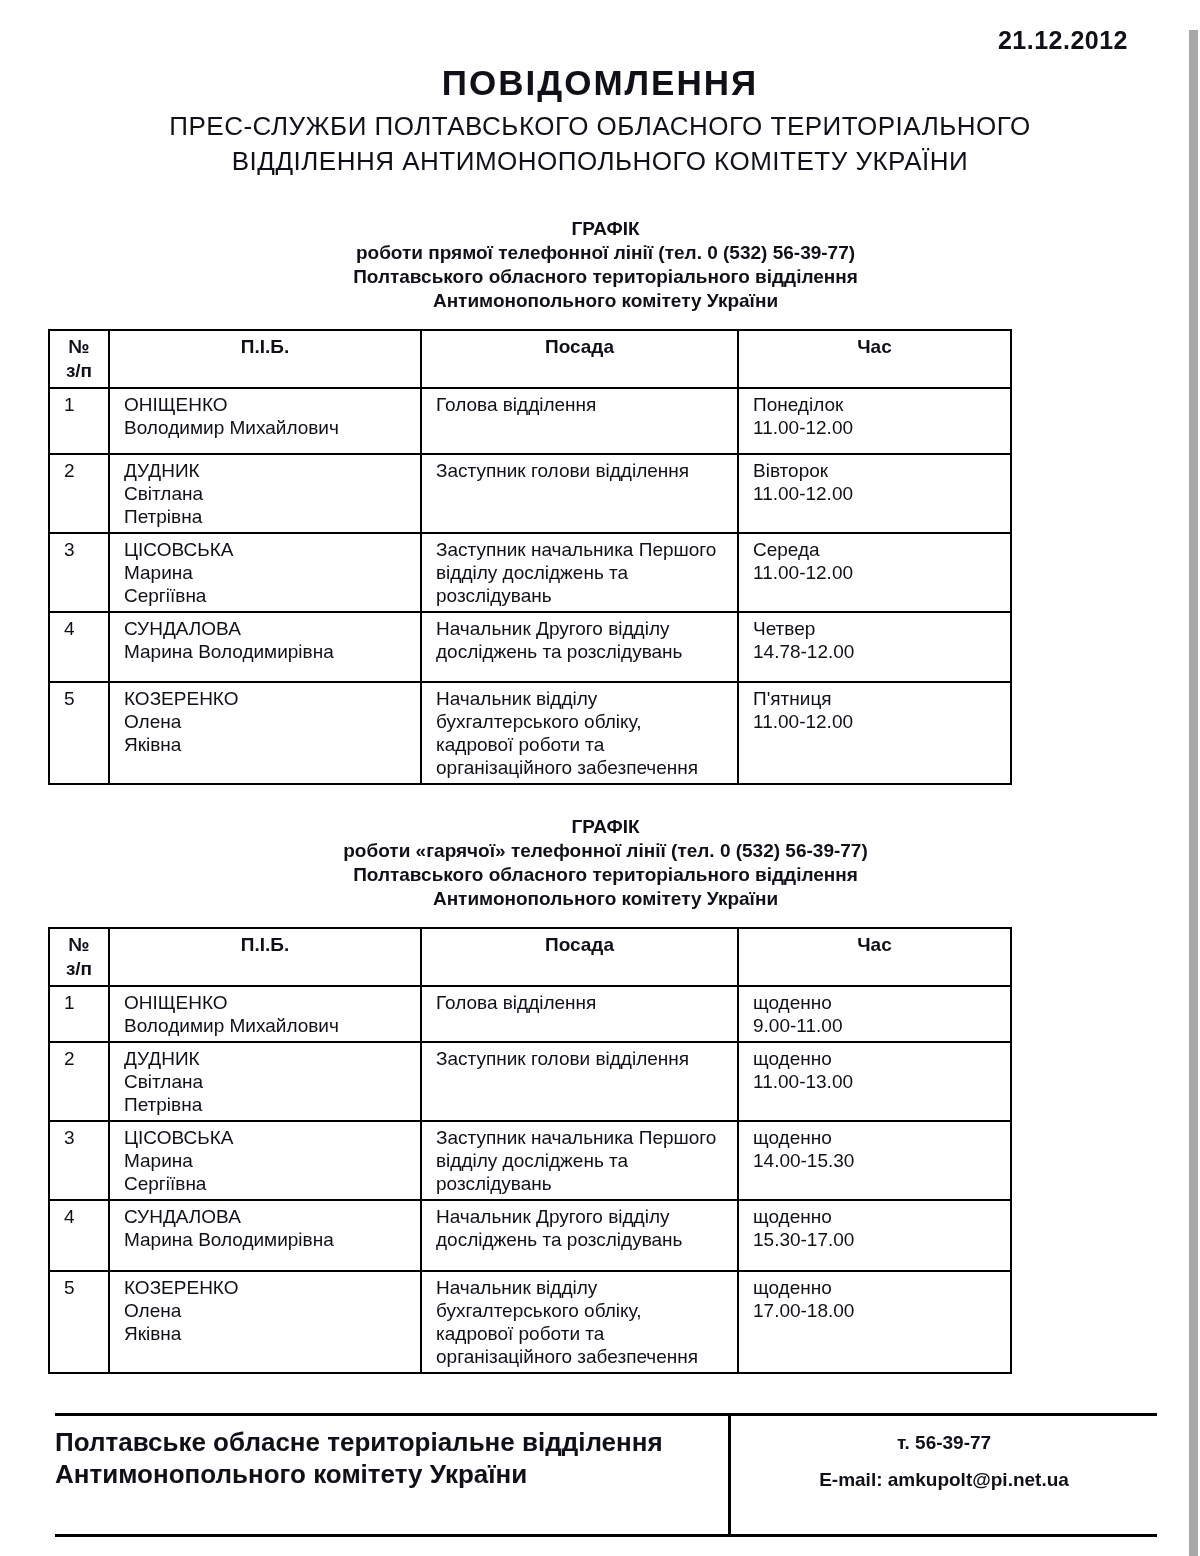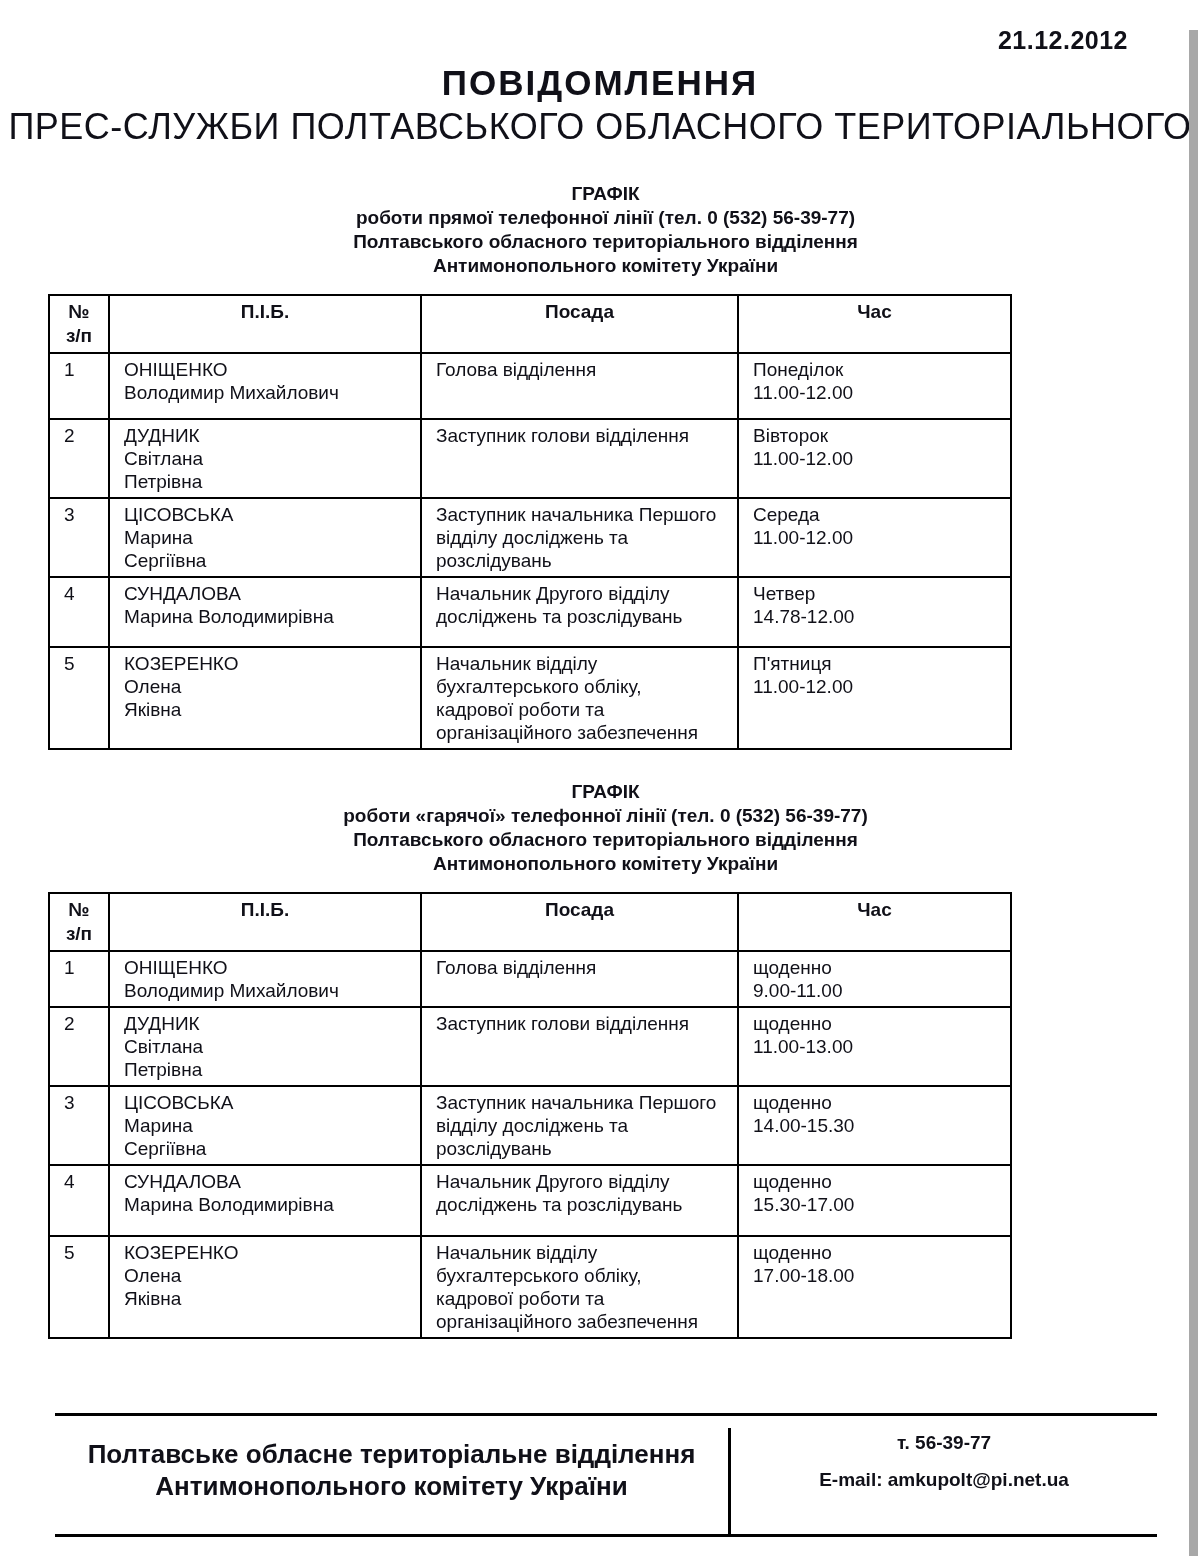--- a/index.html
+++ b/index.html
@@ -4,21 +4,21 @@
 <style>
   html,body{margin:0;padding:0;background:#e8e8e8;}
   .page{
     position:relative;width:1200px;height:1556px;background:#ffffff;
     font-family:"Liberation Sans","DejaVu Sans",sans-serif;color:#101018;
     overflow:hidden;margin:0 auto;
   }
   .scan-bar{position:absolute;top:30px;right:2px;width:9px;height:1526px;background:#a8a8a8;}
   .date{ text-align:right;padding:26px 72px 0 0;font-size:25px;font-weight:bold;letter-spacing:.5px;}
   .doc-title{margin-top:8px;text-align:center;font-size:35px;font-weight:bold;letter-spacing:2px;}
-  .doc-subtitle{margin-top:6px;text-align:center;font-size:36px;line-height:35px;letter-spacing:.5px;}
+  .doc-subtitle{margin-top:6px;text-align:center;font-size:26px;line-height:35px;letter-spacing:.5px;}
   .sched-title{margin-top:38px;text-align:center;font-weight:bold;font-size:19px;line-height:24px;margin-left:11px;}
   .sched-title2{margin-top:30px;}
   table.sched{
     margin:16px 0 0 48px;border-collapse:collapse;width:962px;table-layout:fixed;
   }
   table.sched th,table.sched td{
     border:2px solid #000;vertical-align:top;white-space:pre-line;
     font-size:19px;line-height:23px;padding:4px 8px 4px 14px;text-align:left;
   }
   table.sched th{font-weight:bold;text-align:center;padding:4px 4px;line-height:24px;}
@@ -28,35 +28,36 @@
   .t1 .row1 td{height:56px;} .t1 .row2 td{height:56px;} .t1 .row3 td{height:64px;}
   .t1 .row4 td{height:60px;} .t1 .row5 td{height:86px;}
   .t2 th{line-height:24px;}
   .t2 .row1 td{height:38px;} .t2 .row2 td{height:62px;} .t2 .row3 td{height:57px;}
   .t2 .row4 td{height:61px;} .t2 .row5 td{height:85px;}
   .footer{
     position:absolute;left:55px;top:1413px;width:1102px;height:118px;
     border-top:3px solid #000;border-bottom:3px solid #000;display:flex;
   }
   .footer-left{width:676px;border-right:3px solid #000;box-sizing:border-box;
-    text-align:center;font-weight:bold;margin-top:12px;}
+    text-align:left;font-weight:bold;}
   .footer-org{padding-top:10px;font-size:26px;line-height:32px;white-space:pre-line;}
   .footer-address{margin-top:12px;font-size:25px;}
   .footer-right{flex:1;text-align:center;font-weight:bold;font-size:19px;line-height:37px;padding-top:8px;}
 </style>
 </head>
 <body>
 
 <div class="page">
   <div class="scan-bar"></div>
 
   <div class="date">21.12.2012</div>
   <div class="doc-title">ПОВІДОМЛЕННЯ</div>
   <div class="doc-subtitle">
     <div>ПРЕС-СЛУЖБИ ПОЛТАВСЬКОГО ОБЛАСНОГО ТЕРИТОРІАЛЬНОГО</div>
+    <div>ВІДДІЛЕННЯ АНТИМОНОПОЛЬНОГО КОМІТЕТУ УКРАЇНИ</div>
   </div>
 
   <div class="sched-title">
     <div>ГРАФІК</div>
     <div>роботи  прямої телефонної лінії  (тел. 0 (532) 56-39-77)</div>
     <div>Полтавського обласного територіального відділення</div>
     <div>Антимонопольного комітету України</div>
   </div>
 
   <table class="sched t1">

